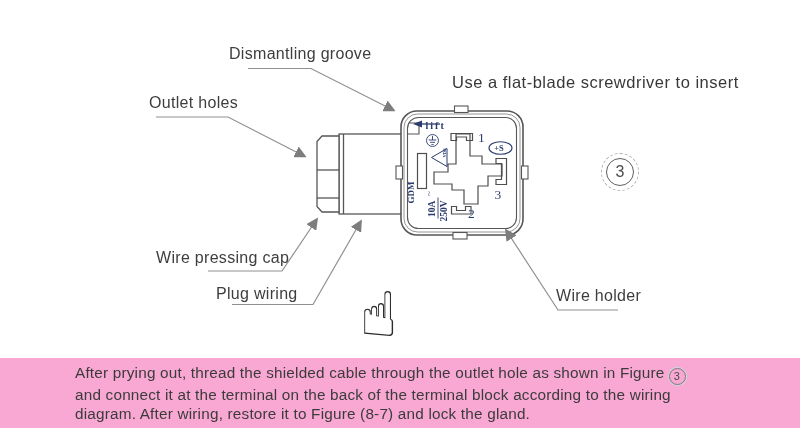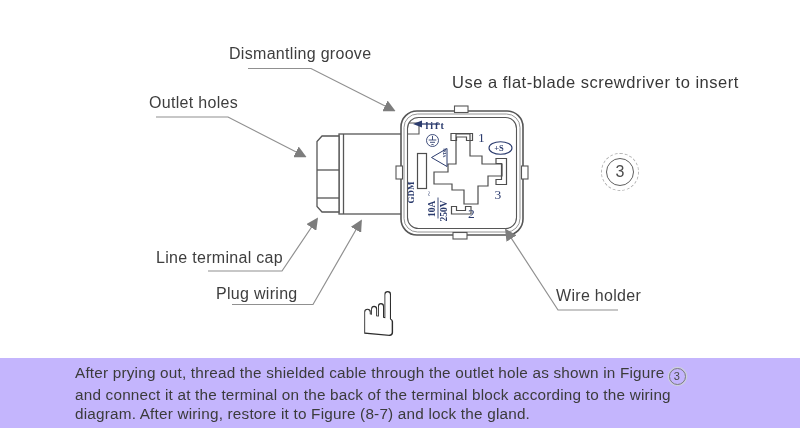--- a/index.html
+++ b/index.html
@@ -27,21 +27,21 @@
     border:1px dashed #b3b3b3;border-radius:50%;
     display:flex;align-items:center;justify-content:center;box-sizing:border-box;
   }
   .fig-badge-inner{
     width:28px;height:28px;border:1.4px solid #606060;border-radius:50%;
     display:flex;align-items:center;justify-content:center;box-sizing:border-box;
     font-size:16px;color:#4c4c4c;
   }
   .footer{
     position:absolute;left:0;top:358px;width:800px;height:70px;
-    background:#c4b5fd;box-sizing:border-box;
+    background:#f9a8d4;box-sizing:border-box;
     padding:5px 0 0 75px;
     font-size:15.3px;line-height:19.4px;letter-spacing:.2px;color:#3b3b3b;
   }
   .footer-line{white-space:nowrap;}
   .circ{
     display:inline-flex;align-items:center;justify-content:center;
     width:15px;height:15px;border:1px solid #7c7c7c;border-radius:50%;
     box-shadow:0 0 0 1.2px #cdd2d9;
     font-size:11px;line-height:15px;margin-left:4px;vertical-align:-2px;
     color:#4a4a4a;background:transparent;
@@ -125,21 +125,21 @@
       <polyline points="248,68.5 311,68.5 394,110.5" marker-end="url(#arrow)"></polyline>
       <polyline points="156,117 228,117 305,156.5" marker-end="url(#arrow)"></polyline>
       <polyline points="208,271 282,271 317,219" marker-end="url(#arrow)"></polyline>
       <polyline points="232,304.5 313,304.5 361,221" marker-end="url(#arrow)"></polyline>
       <polyline points="618,310 558,310 506,230" marker-end="url(#arrow)"></polyline>
     </g>
   </svg>
 
   <div class="lbl" style="left:149px;top:94px">Outlet holes</div>
   <div class="lbl" style="left:229px;top:45px">Dismantling groove</div>
-  <div class="lbl" style="left:156px;top:249px">Line terminal cap</div>
+  <div class="lbl" style="left:156px;top:249px">Wire pressing cap</div>
   <div class="lbl" style="left:216px;top:285px">Plug wiring</div>
   <div class="lbl" style="left:556px;top:287px">Wire holder</div>
 
   <div class="instruction">
     <div>Use a flat-blade screwdriver to insert</div>
   </div>
 
   <div class="fig-badge">
     <div class="fig-badge-inner">3</div>
   </div>

